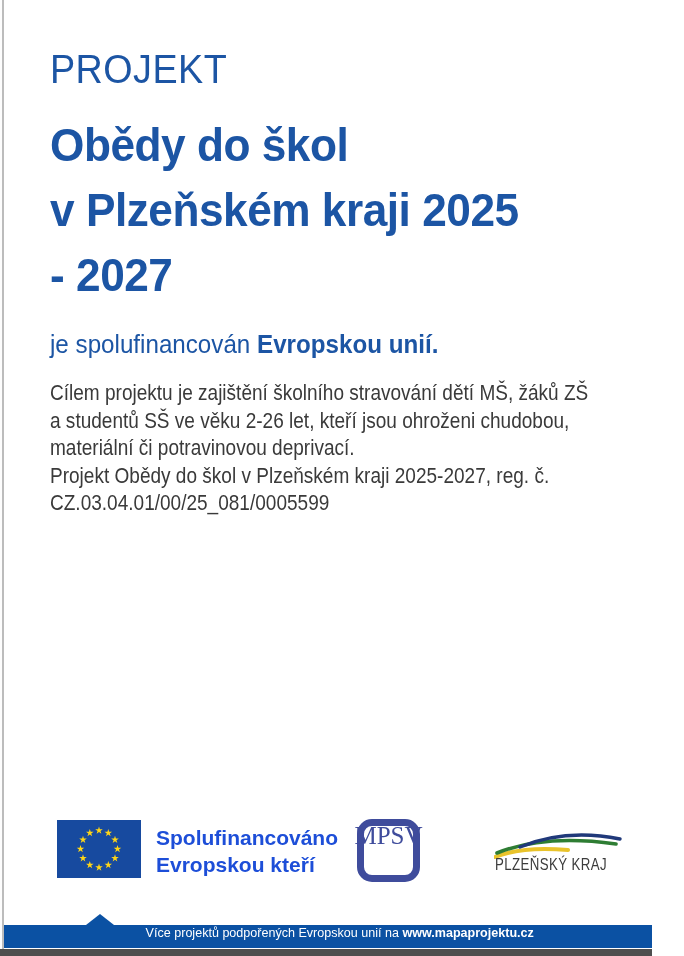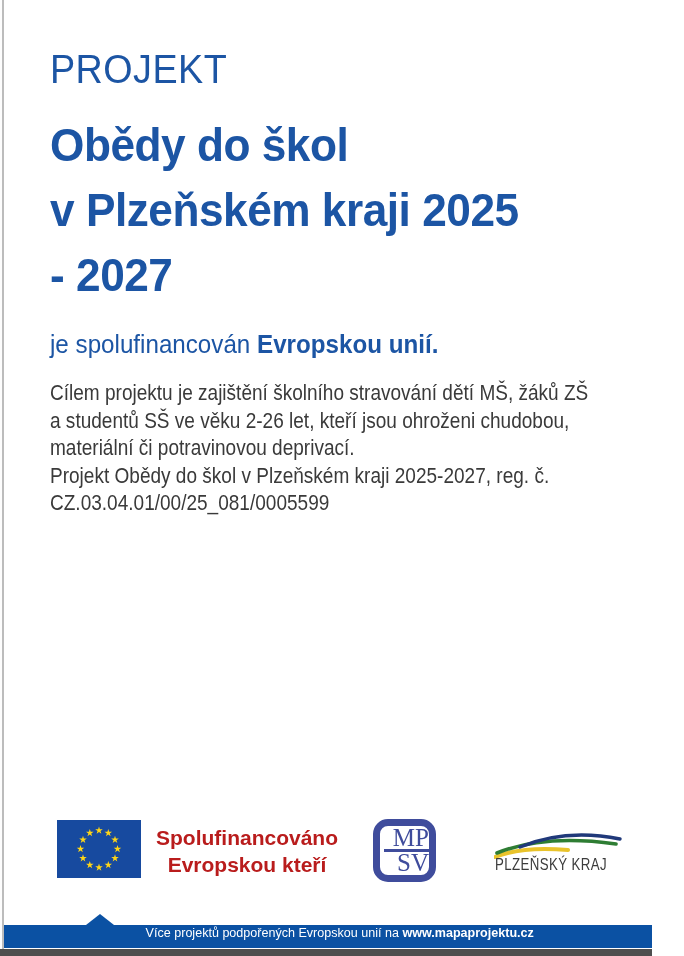--- a/index.html
+++ b/index.html
@@ -34,27 +34,27 @@
     position:absolute; left:50px; top:380px;
     font-size:21.5px; line-height:27.6px; color:#3a3a3a;
     transform:scaleX(0.885); transform-origin:0 0;
   }
   .body-text .bl { white-space:nowrap; }
 
   
   .eu-flag { position:absolute; left:57px; top:820px; width:84px; height:58px; }
   .eu-label {
     position:absolute; left:156px; top:824px;
-    font-size:21px; font-weight:bold; color:#b91c1c; line-height:27px; white-space:nowrap;text-align:center;
+    font-size:21px; font-weight:bold; color:#1d4ed8; line-height:27px; white-space:nowrap;
   }
   .mpsv {
-    position:absolute; left:373px; top:819px; width:63px; height:63px;
+    position:absolute; left:357px; top:819px; width:63px; height:63px;
     box-sizing:border-box; border:7px solid #3f4c9c; border-radius:15px;
-    background:#ffffff; display:flex; flex-direction:column;
-    align-items:flex-end; justify-content:center;
+    background:#ffffff; display:flex; flex-direction:row;
+    align-items:flex-start; justify-content:center;
   }
   .mpsv-line { font-family:"Liberation Serif", serif; color:#3f4c9c; font-size:25px; line-height:20px; }
   .mpsv-divider { width:45px; height:2.5px; background:#3f4c9c; margin:1px 0; }
   .pk-swoosh { position:absolute; left:494px; top:827px; width:128px; height:32px; }
   .pk-label {
     position:absolute; left:495px; top:855px;
     font-size:17px; color:#3c3c3c; letter-spacing:0.5px; white-space:nowrap;
     transform:scaleX(0.78); transform-origin:0 0;
   }
 

